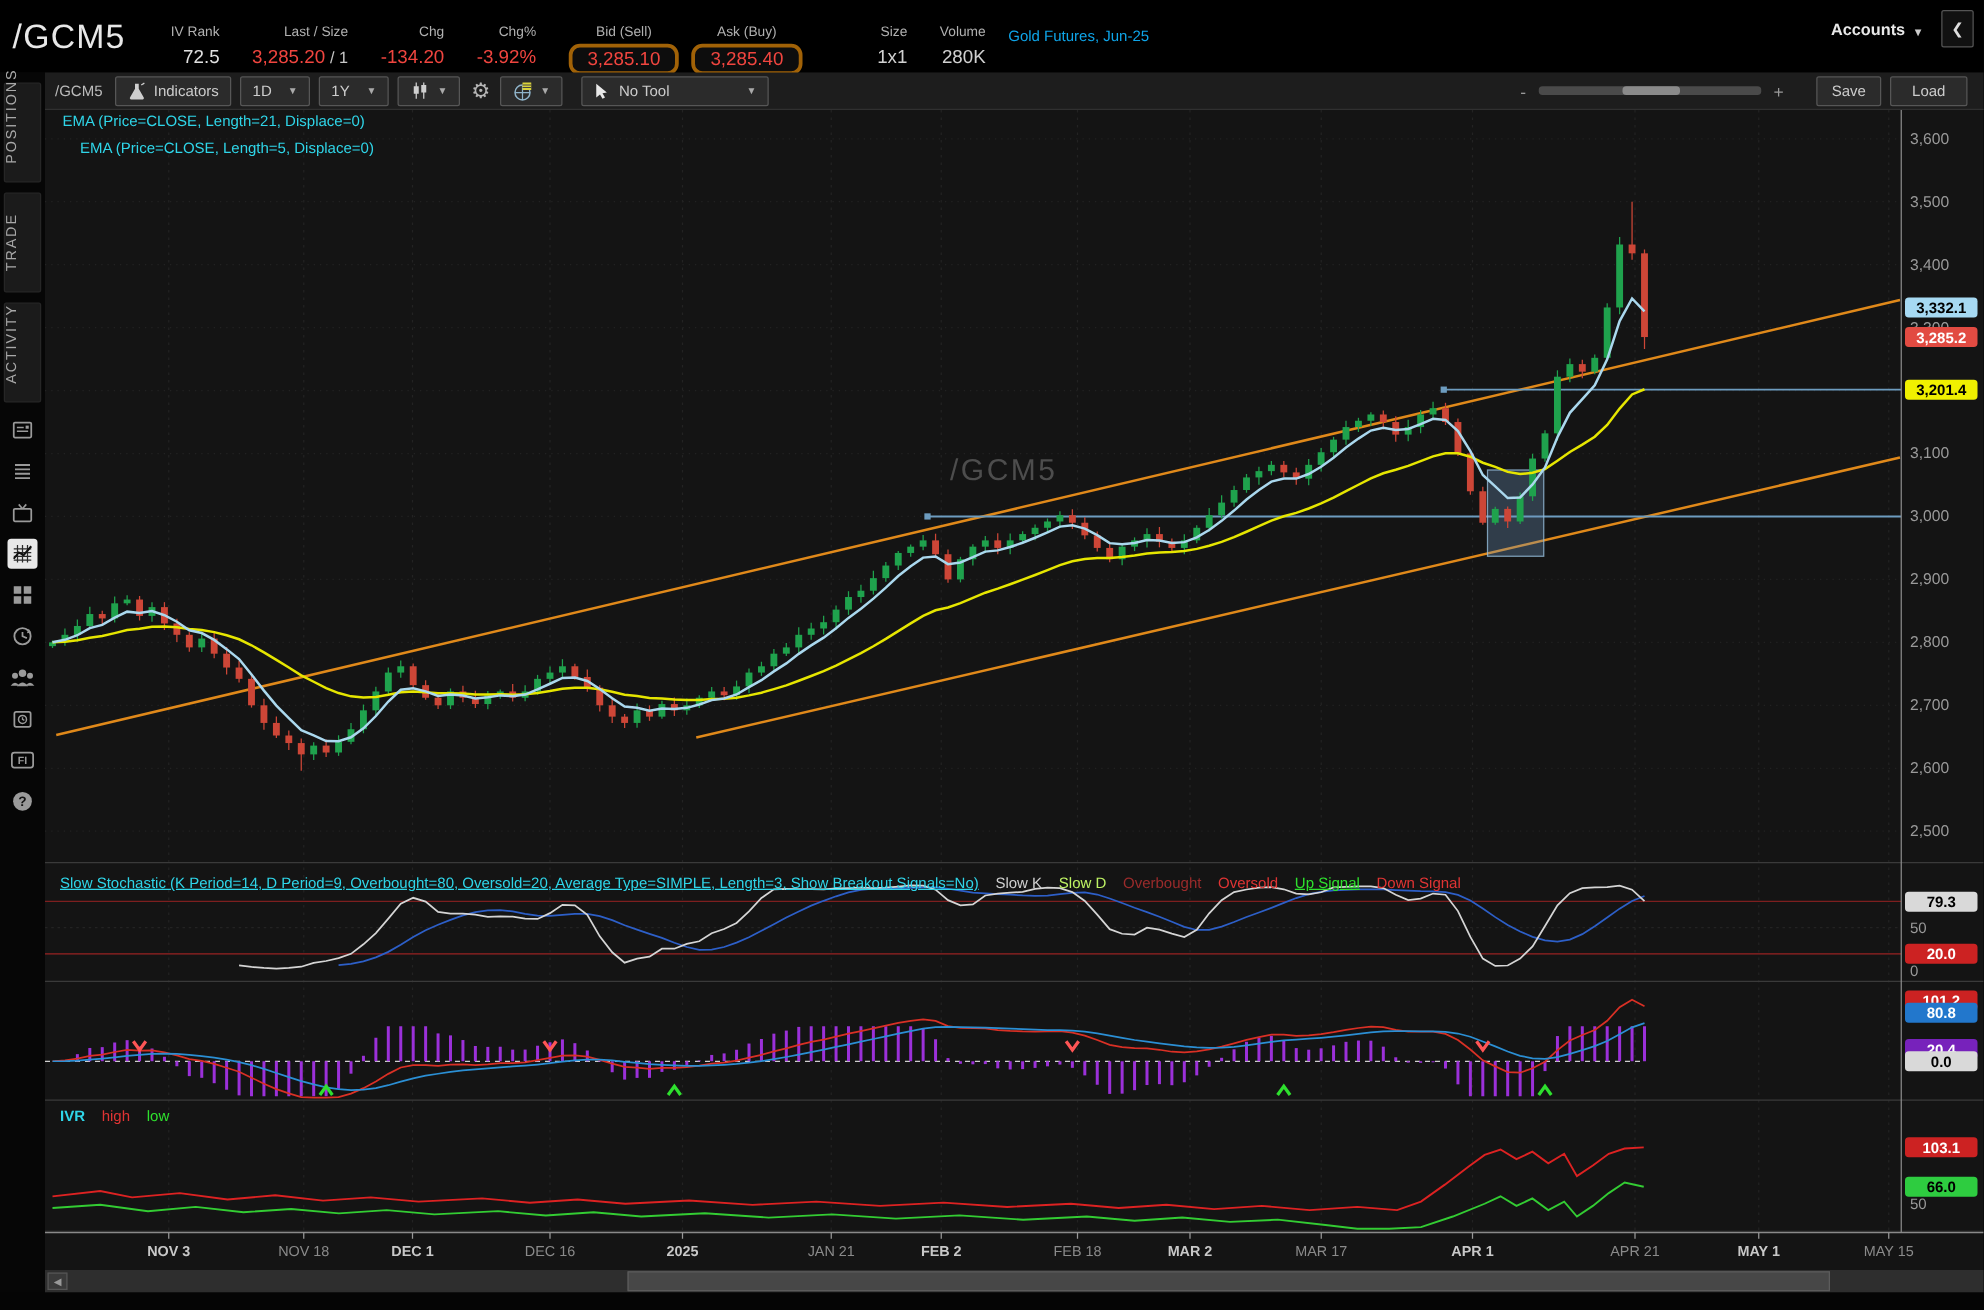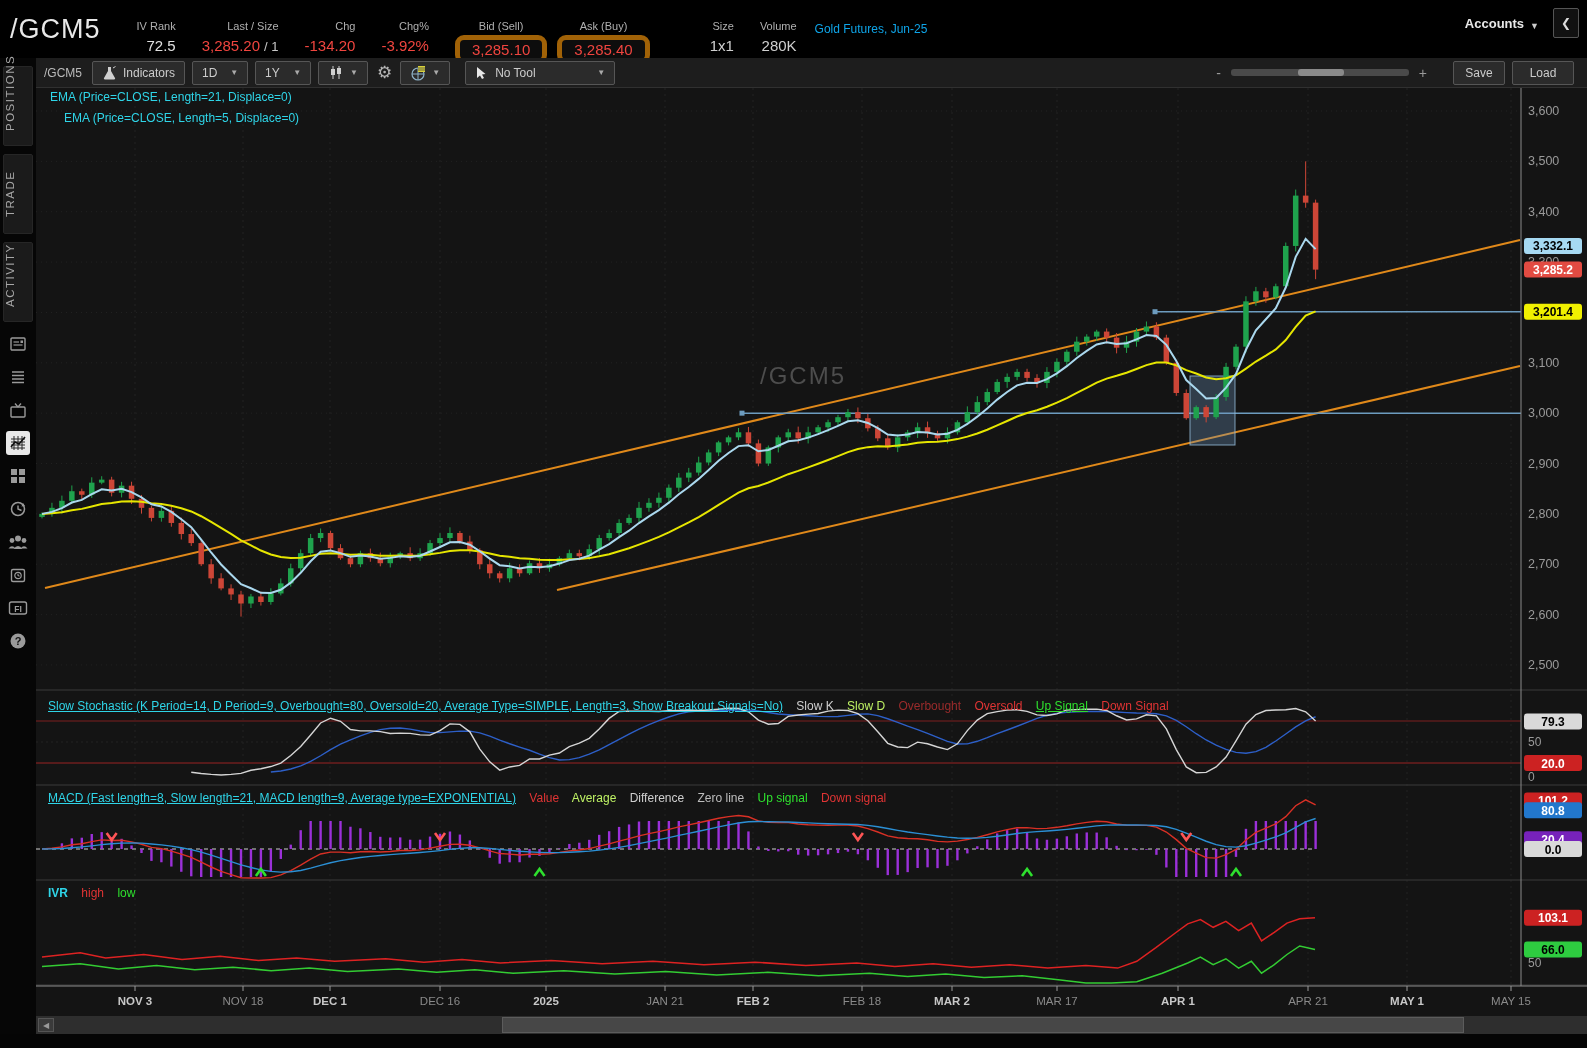--- a/index.html
+++ b/index.html
@@ -8,21 +8,21 @@
   #app { position:relative; width:1587px; height:1048px; background:#0a0a0a; }
 
   
   .header { position:absolute; left:0; top:0; width:1587px; height:58px; background:#000;
             display:flex; align-items:flex-start; color:#ddd; }
   .hsym { font-size:27px; color:#e8e8e8; padding:14px 10px 0 10px; letter-spacing:1px; }
   .stat { display:flex; flex-direction:column; align-items:flex-end; padding-top:20px; margin-left:26px; }
   .stat .lbl { font-size:11px; color:#b0b0b0; }
   .stat .val { font-size:15px; margin-top:5px; color:#e0e0e0; }
   .stat .val.red { color:#f0453f; }
-  .valbox { border:5px solid #a16207; border-radius:9px; padding:1px 12px; margin-top:3px; background:#0d0d0d; }
+  .valbox { border:3px solid #a16207; border-radius:9px; padding:1px 12px; margin-top:3px; background:#0d0d0d; }
   .valbox .val { margin-top:0; }
   .suffix { color:#c8c8c8; font-size:13px; margin-left:4px; }
   .desc { font-size:12px; color:#0ea5e9; padding-top:22px; margin-left:18px; }
   .accounts { position:absolute; right:48px; top:16px; font-size:13px; font-weight:bold; color:#e8e8e8;
               display:flex; align-items:flex-end; gap:6px; cursor:pointer; }
   .accounts .chev { font-size:9px; color:#ccc; }
   .collapse-btn { position:absolute; right:8px; top:8px; width:26px; height:30px; border:1px solid #555;
                   border-radius:2px; color:#ddd; font-size:12px; display:flex; align-items:center;
                   justify-content:center; background:#111; cursor:pointer; }
 
@@ -797,29 +797,20 @@
   <div class="legend" style="left:48px;top:699px;">
     <span class="cy u">Slow Stochastic (K Period=14, D Period=9, Overbought=80, Oversold=20, Average Type=SIMPLE, Length=3, Show Breakout Signals=No)</span>
     <span class="lg-gray">Slow K</span>
     <span class="lg-blue">Slow D</span>
     <span class="lg-dred">Overbought</span>
     <span class="lg-red">Oversold</span>
     <span class="lg-green u">Up Signal</span>
     <span class="lg-red">Down Signal</span>
   </div>
 
-  <div class="legend" style="left:48px;top:791px;">
-    <span class="cy u">MACD (Fast length=8, Slow length=21, MACD length=9, Average type=EXPONENTIAL)</span>
-    <span class="lg-red">Value</span>
-    <span class="lg-blue">Average</span>
-    <span class="lg-gray">Difference</span>
-    <span class="lg-zero">Zero line</span>
-    <span class="lg-green">Up signal</span>
-    <span class="lg-red">Down signal</span>
-  </div>
 
   <div class="legend" style="left:48px;top:886px;">
     <span class="cy" style="font-weight:bold">IVR</span>
     <span class="lg-red">high</span>
     <span class="lg-green">low</span>
   </div>
 
   <div class="hscroll">
     <div class="hs-left">◀</div>
     <div class="hs-handle"></div>

